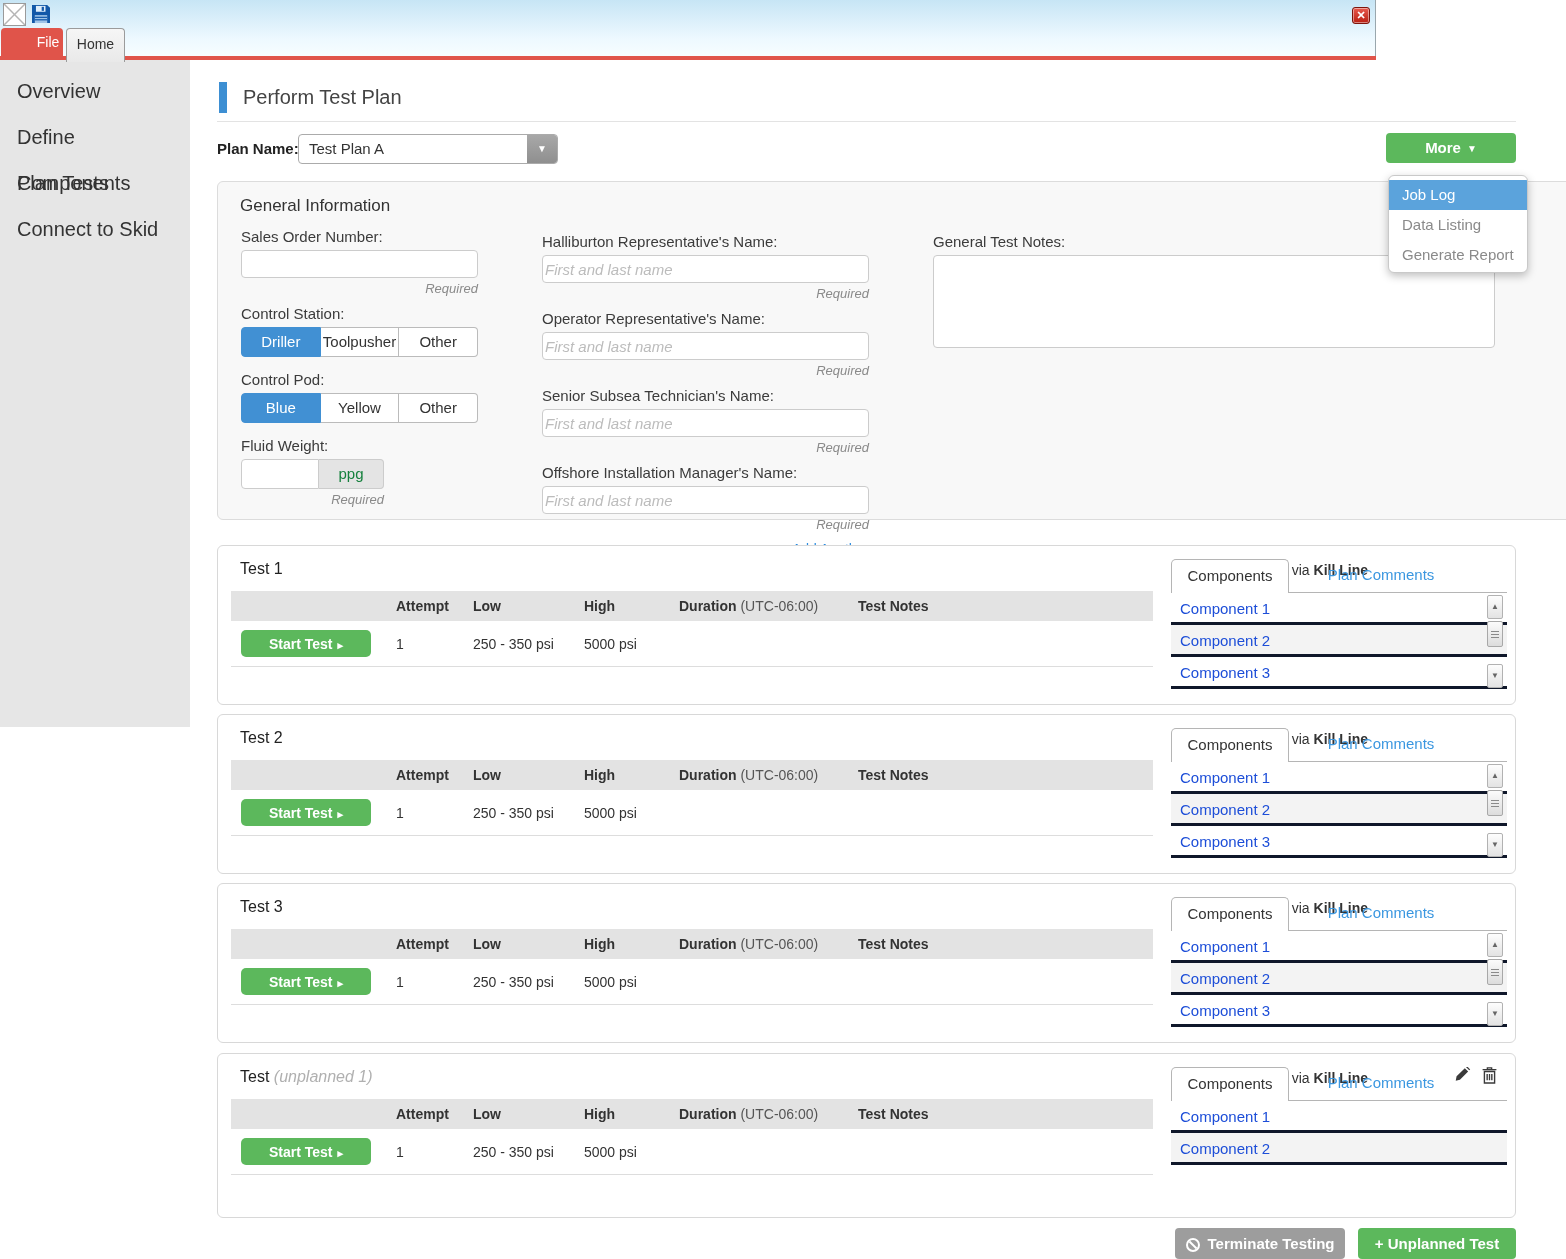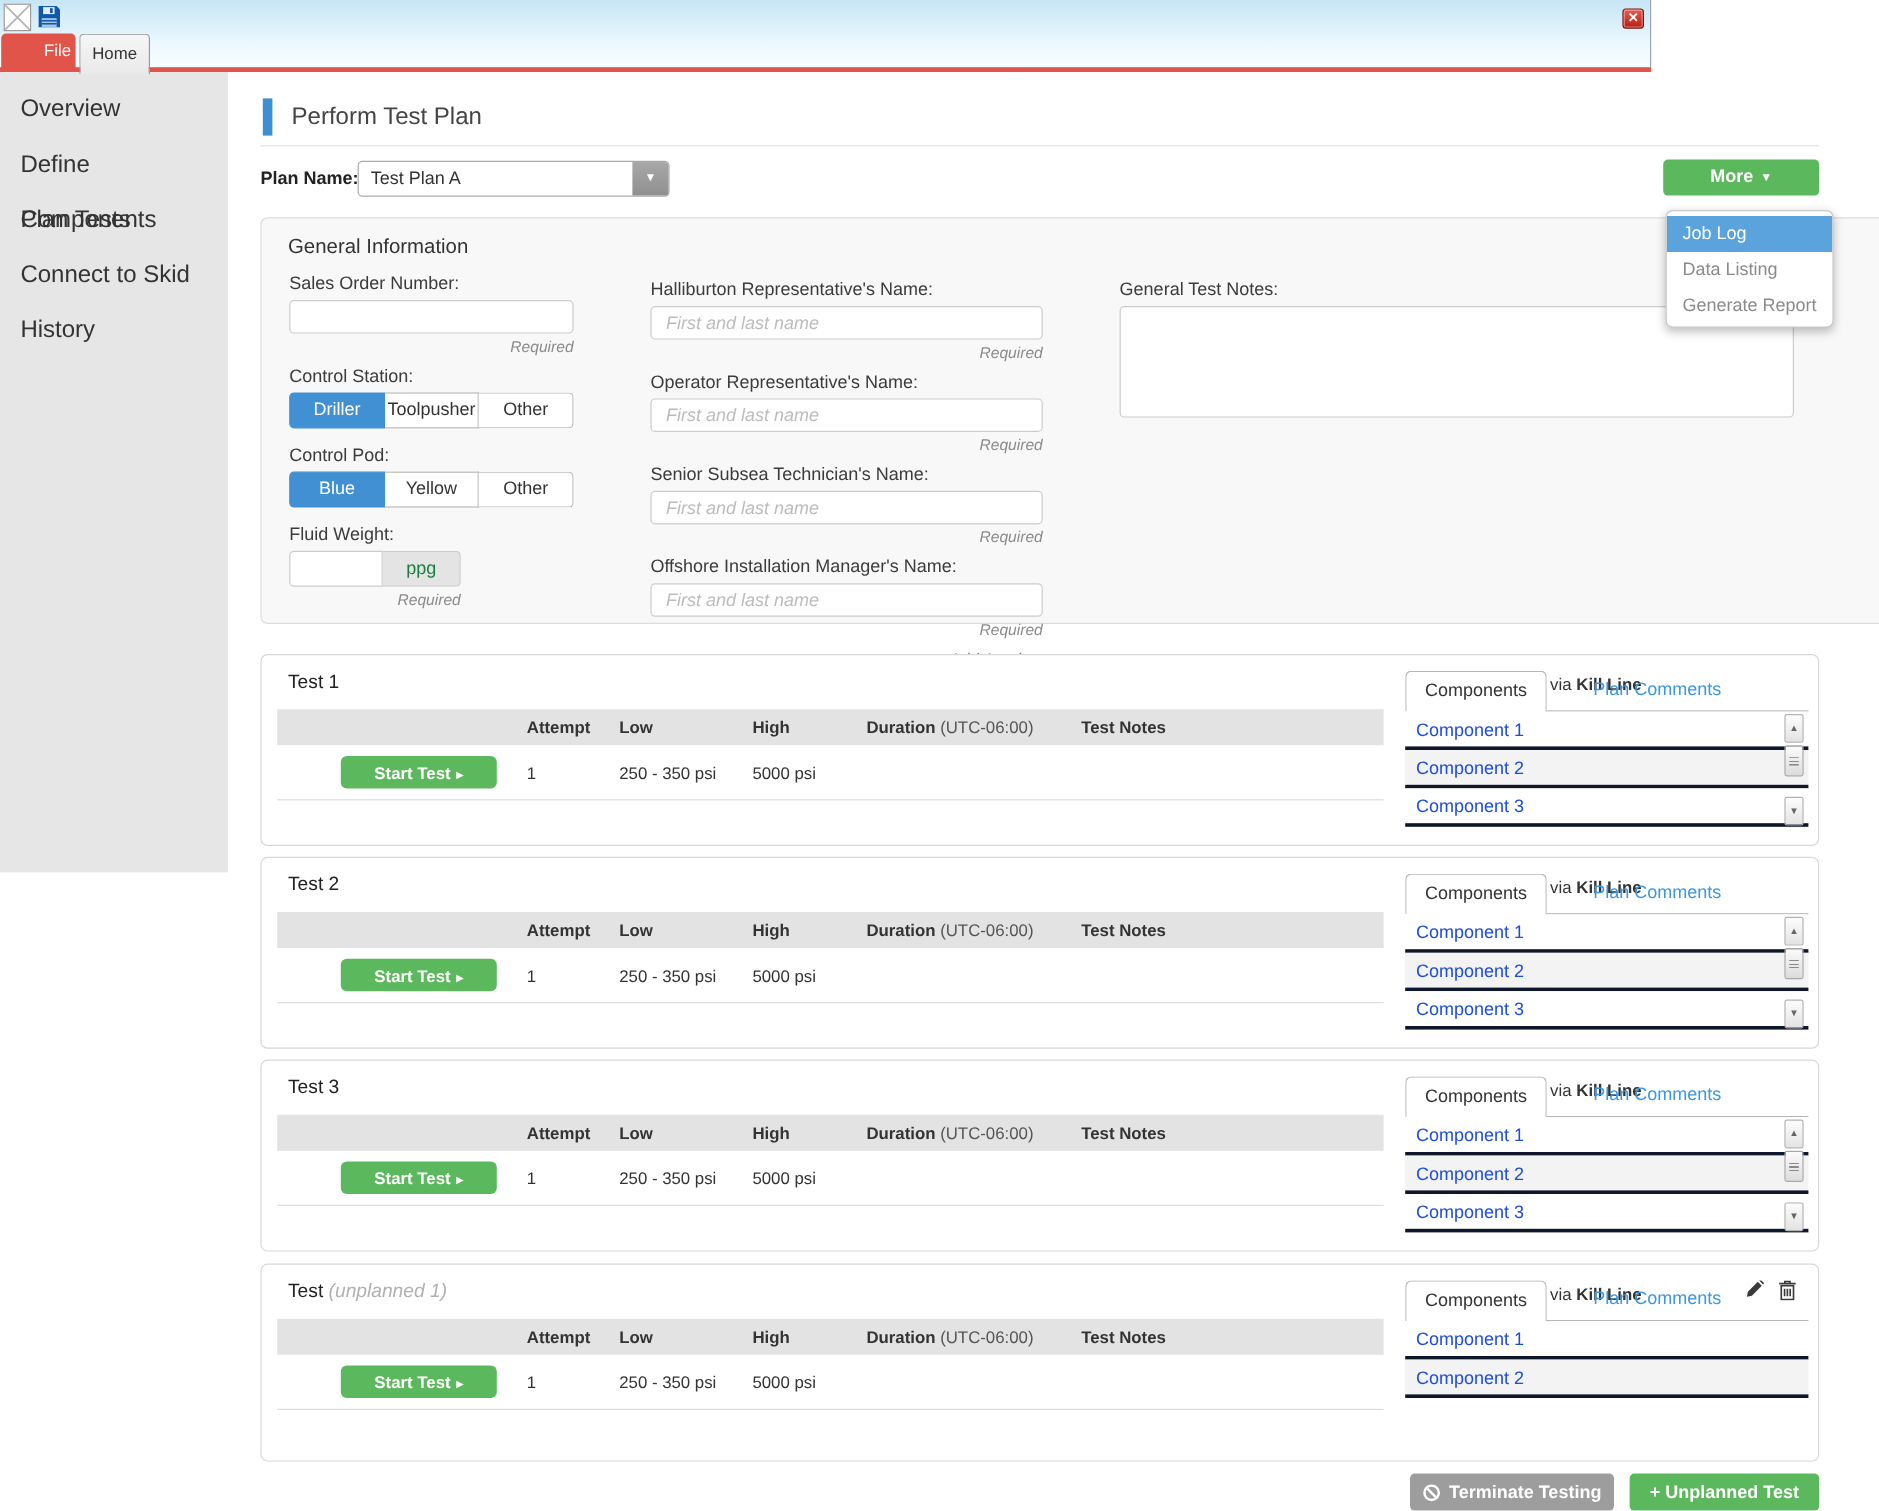--- a/index.html
+++ b/index.html
@@ -57,21 +57,21 @@
   
   .gi-panel { position:absolute; left:217px; top:181px; width:1529px; height:339px; background:#f8f8f8;
     border:1px solid #dcdcdc; border-radius:6px; }
   .gi-title { position:absolute; left:22px; top:14px; font-size:17px; color:#333; }
   .gi-col { position:absolute; }
   .gi-col1 { left:23px; top:46px; width:237px; }
   .gi-col2 { left:324px; top:51px; width:327px; }
   .gi-col3 { left:715px; top:51px; width:562px; }
   .gi-label { font-size:15px; color:#3b3b3b; margin-bottom:5px; }
   .gi-input { width:100%; height:28px; background:#fff; border:1px solid #ccc; border-radius:4px;
-    font-family:"Liberation Sans",sans-serif; font-size:15px; color:#333; padding:0 12px; outline:none; }
+    font-family:"Liberation Sans",sans-serif; font-size:15px; color:#333; padding:0 2px; outline:none; }
   .gi-input::placeholder { font-style:italic; color:#bcbcbc; }
   .gi-req { font-style:italic; font-size:13px; color:#8a8a8a; text-align:right; margin:3px 0 9px; }
   .seg { display:flex; width:237px; height:30px; margin-bottom:14px; }
   .seg-btn { flex:1; background:#fff; border:1px solid #bbb; border-left:none; line-height:28px;
     text-align:center; font-size:15px; color:#333; cursor:pointer; }
   .seg-btn:first-child { border-left:1px solid #bbb; border-radius:4px 0 0 4px; }
   .seg-btn:last-child { border-radius:0 4px 4px 0; }
   .seg-btn.sel { background:#4190d3; border-color:#4190d3; color:#fff; border-radius:4px 0 0 4px; }
   .fluid-wrap { display:flex; width:143px; }
   .fluid-input { width:78px; height:30px; background:#fff; border:1px solid #ccc; border-radius:4px 0 0 4px;
@@ -85,21 +85,21 @@
 
   
   .test-panel { position:absolute; left:217px; width:1299px; height:160px; background:#fff;
     border:1px solid #d8d8d8; border-radius:6px; }
   .tp0 { top:545px; } .tp1 { top:714px; } .tp2 { top:883px; } .tp3 { top:1053px; height:165px; }
   .tp-title { position:absolute; left:22px; top:14px; font-size:16px; color:#222; }
   .tp-sub { font-style:italic; color:#b0b0b0; }
   .tp-pressure { position:absolute; right:147px; top:16px; width:220px; text-align:right; font-size:14px; color:#333; }
   .tp-pressure b { font-weight:bold; }
   .tp-table { position:absolute; left:13px; top:45px; width:922px; }
-  .tp-thead, .tp-row { display:grid; grid-template-columns:165px 77px 111px 95px 179px 1fr; align-items:center;padding-left:43px; }
+  .tp-thead, .tp-row { display:grid; grid-template-columns:165px 77px 111px 95px 179px 1fr; align-items:center; }
   .tp-thead { height:30px; background:#e3e3e3; font-size:14px; font-weight:bold; color:#333; }
   .tp-thead .tz { font-weight:normal; color:#555; }
   .tp-row { height:46px; border-bottom:1px solid #ddd; font-size:14px; color:#333; }
   .start-btn { margin-left:10px; width:130px; height:27px; background:#5cb85c; border:none; border-radius:5px;
     color:#fff; font-family:"Liberation Sans",sans-serif; font-size:14px; font-weight:bold; cursor:pointer; }
   .start-btn .caret { font-size:11px; margin-left:5px; }
 
   .comp-box { position:absolute; left:953px; top:13px; width:336px; }
   .comp-tabs { position:relative; height:34px; }
   .comp-tabline { position:absolute; left:117px; right:0; bottom:0; height:1px; background:#b5b5b5; }
@@ -158,21 +158,20 @@
   </div>
   <div class="redline"></div>
   <div class="tab-file">File</div>
   <div class="tab-home">Home</div>
 
   <div class="sidebar">
     <div class="side-item">Overview</div>
     <div class="side-item">Define Components</div>
     <div class="side-item">Plan Tests</div>
     <div class="side-item">Connect to Skid</div>
-    <div class="side-item">History</div>
   </div>
 
   <div class="hdr-accent"></div>
   <div class="page-title">Perform Test Plan</div>
   <div class="hdr-divider"></div>
 
   <div class="plan-label">Plan Name:</div>
   <div class="plan-select">
     <span class="val">Test Plan A</span>
     <span class="dd-btn">▼</span>

